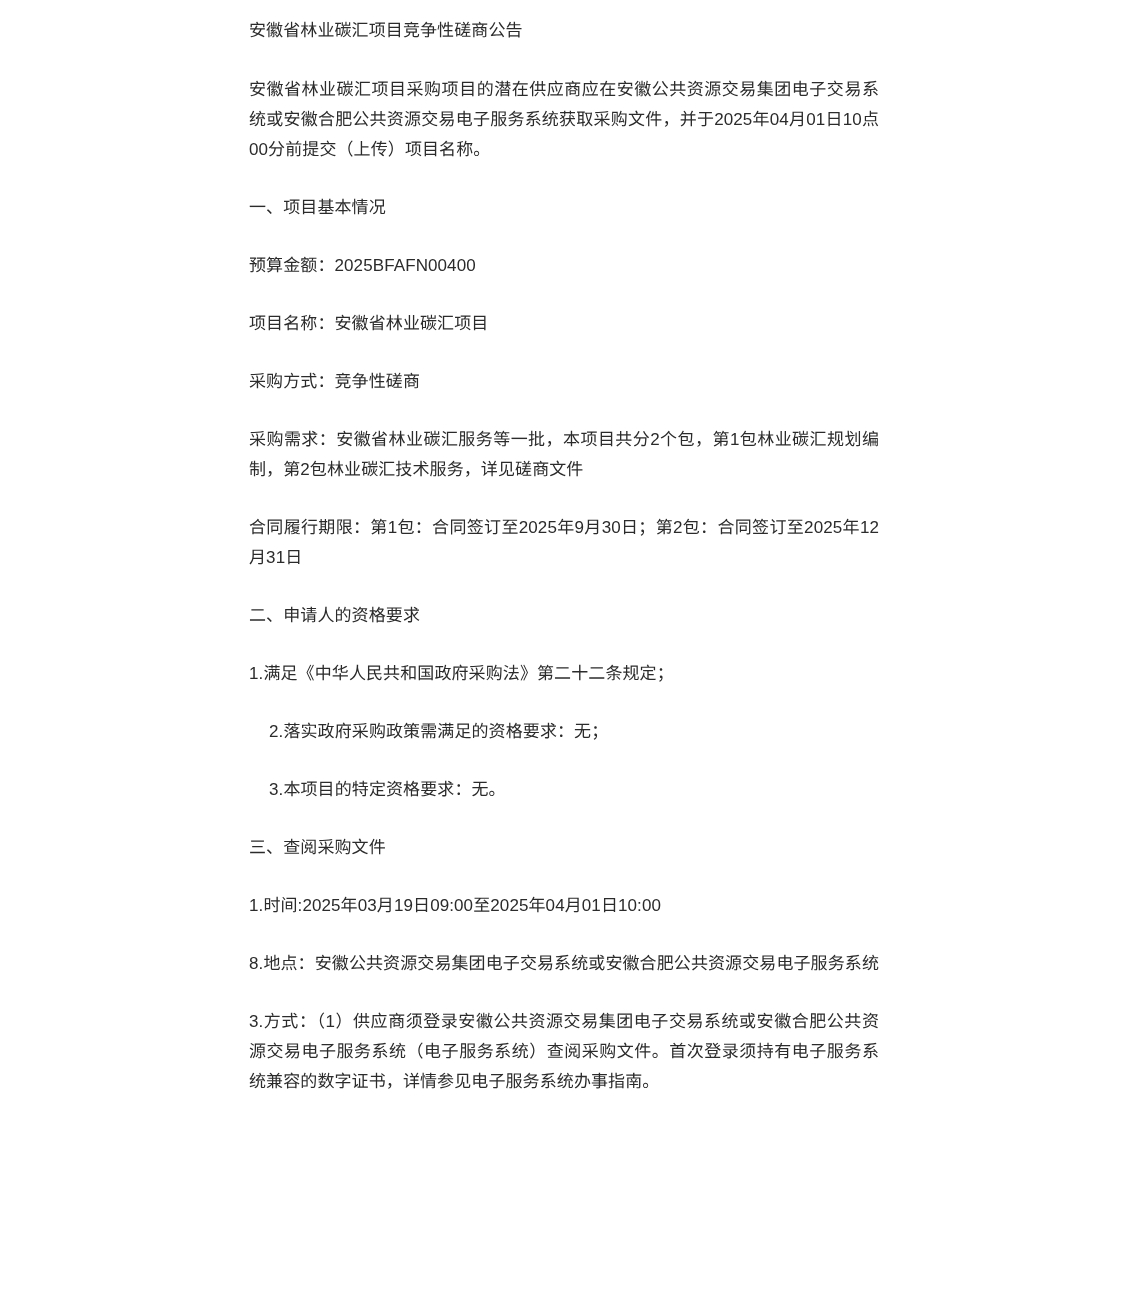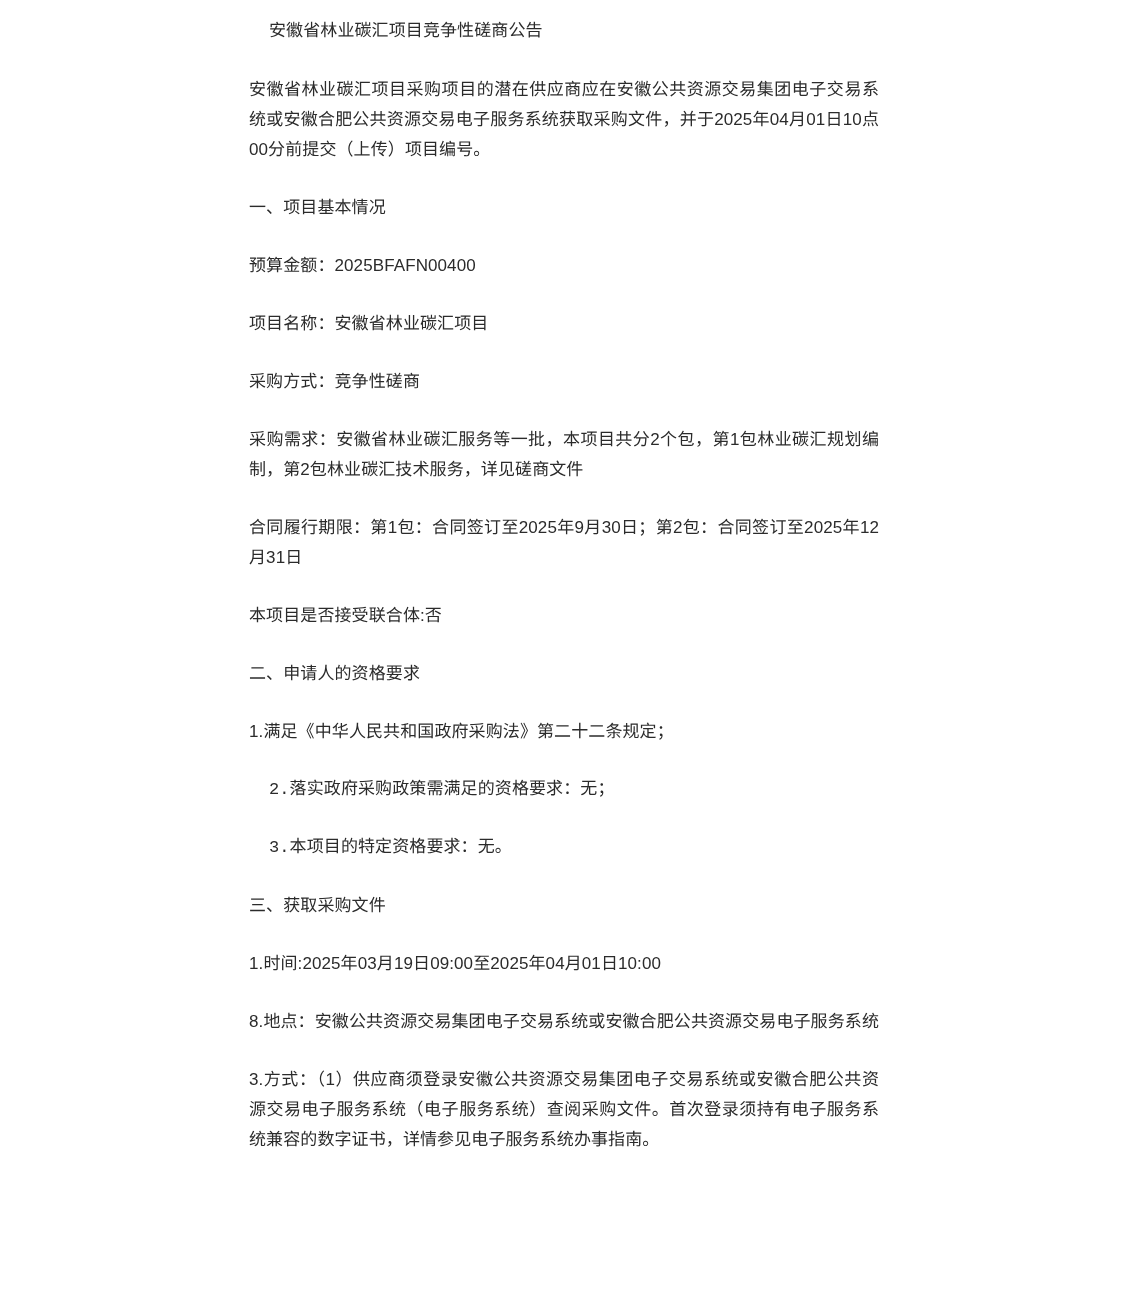--- a/index.html
+++ b/index.html
@@ -33,63 +33,60 @@
     font-size: 17px;
     line-height: 30px;
     letter-spacing: 0.1px;
     color: #2b2b2b;
     text-align: justify;
     text-justify: inter-ideograph;
     word-break: break-all;
   }
   p.title {
     margin-bottom: 29px;
-    margin-left: 20px;
   }
   p.indent-1 {
     padding-left: 20px;
-    font-family: Liberation Mono, monospace;
   }
 </style>
 </head>
 <body>
 
 <div class="page">
   <div class="doc-body">
 
     <p class="para title">安徽省林业碳汇项目竞争性磋商公告</p>
 
 
-    <p class="para">安徽省林业碳汇项目采购项目的潜在供应商应在安徽公共资源交易集团电子交易系统或安徽合肥公共资源交易电子服务系统获取采购文件，并于2025年04月01日10点00分前提交（上传）项目编号。</p>
+    <p class="para">安徽省林业碳汇项目采购项目的潜在供应商应在安徽公共资源交易集团电子交易系统或安徽合肥公共资源交易电子服务系统获取采购文件，并于2025年04月01日10点00分前提交（上传）项目名称。</p>
 
     <p class="para">一、项目基本情况</p>
 
     <p class="para">预算金额：2025BFAFN00400</p>
 
     <p class="para">项目名称：安徽省林业碳汇项目</p>
 
     <p class="para">采购方式：竞争性磋商</p>
 
 
 
     <p class="para">采购需求：安徽省林业碳汇服务等一批，本项目共分2个包，第1包林业碳汇规划编制，第2包林业碳汇技术服务，详见磋商文件</p>
 
     <p class="para">合同履行期限：第1包：合同签订至2025年9月30日；第2包：合同签订至2025年12月31日</p>
 
-    <p class="para">本项目是否接受联合体:否</p>
 
     <p class="para">二、申请人的资格要求</p>
 
     <p class="para">1.满足《中华人民共和国政府采购法》第二十二条规定；</p>
 
     <p class="para indent-1">2.落实政府采购政策需满足的资格要求：无；</p>
 
     <p class="para indent-1">3.本项目的特定资格要求：无。</p>
 
-    <p class="para">三、获取采购文件</p>
+    <p class="para">三、查阅采购文件</p>
 
     <p class="para">1.时间:2025年03月19日09:00至2025年04月01日10:00</p>
 
     <p class="para">8.地点：安徽公共资源交易集团电子交易系统或安徽合肥公共资源交易电子服务系统</p>
 
     <p class="para">3.方式：（1）供应商须登录安徽公共资源交易集团电子交易系统或安徽合肥公共资源交易电子服务系统（电子服务系统）查阅采购文件。首次登录须持有电子服务系统兼容的数字证书，详情参见电子服务系统办事指南。</p>
 
   </div>
 </div>
 

